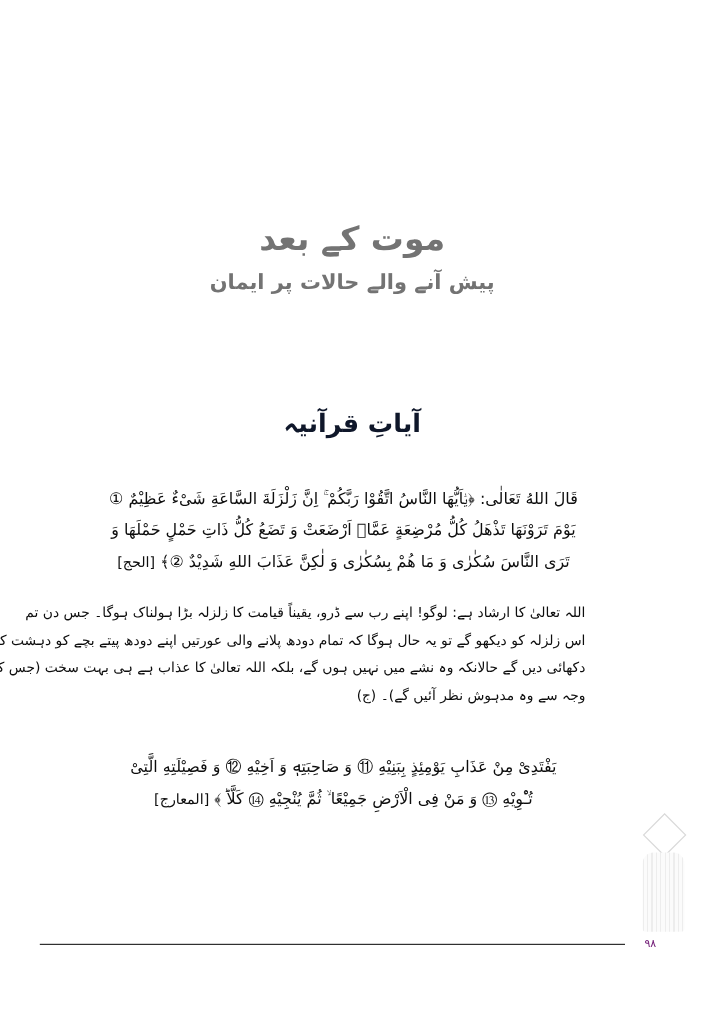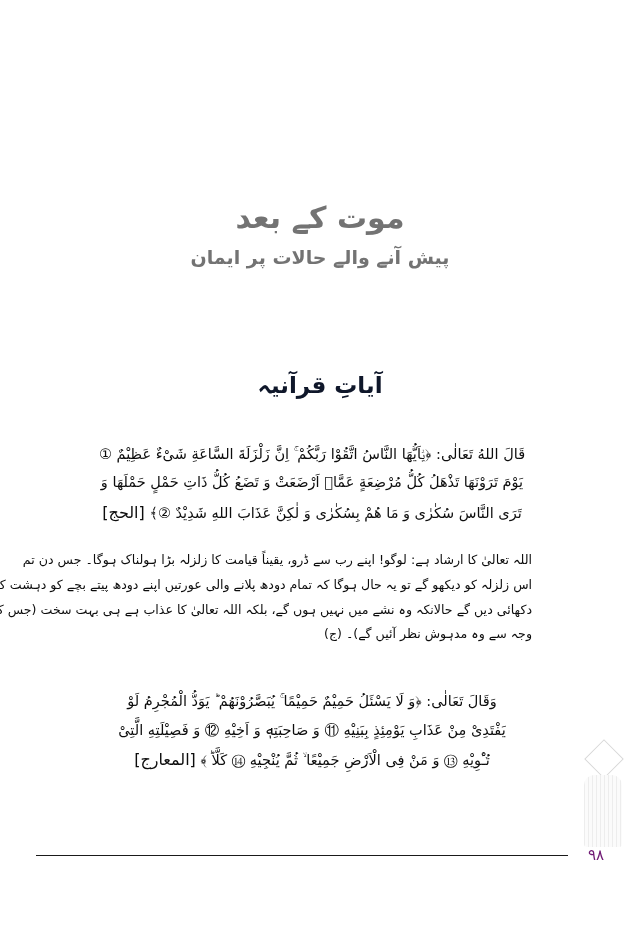--- a/index.html
+++ b/index.html
@@ -109,21 +109,21 @@
     white-space: nowrap;
   }
   .arabic-line-1 { text-align: center; }
   .arabic-line-last {
     display: flex;
     flex-direction: row-reverse;
     justify-content: space-between;
     align-items: baseline;
   }
   .surah-ref {
-    font-size: 16px;
+    font-size: 13px;
     white-space: nowrap;
   }
 
   .urdu-block {
     direction: rtl;
     font-size: 12.6px;
     line-height: 1.98;
     color: #0d0d0d;
     margin-top: 20px;
   }
@@ -155,23 +155,24 @@
     flex-direction: row-reverse;
     align-items: center;
     gap: 10px;
   }
   .footer-rule {
     flex: 1;
     height: 1px;
     background: #1a1a1a;
   }
   .page-number {
-    font-size: 15px;
+    font-size: 10px;
     color: #701a75;
     min-width: 26px;
+    text-align: center;
     direction: rtl;
   }
 </style>
 </head>
 <body>
 
 <div class="page">
 
   <div class="watermark-diamond"></div>
   <div class="watermark-column"></div>
@@ -198,21 +199,20 @@
       <span class="uline">اللہ تعالیٰ کا ارشاد ہے: لوگو! اپنے رب سے ڈرو، یقیناً قیامت کا زلزلہ بڑا ہولناک ہوگا۔ جس دن تم</span>
       <span class="uline">اس زلزلہ کو دیکھو گے تو یہ حال ہوگا کہ تمام دودھ پلانے والی عورتیں اپنے دودھ پیتے بچے کو دہشت کی</span>
       <span class="uline">دکھائی دیں گے حالانکہ وہ نشے میں نہیں ہوں گے، بلکہ اللہ تعالیٰ کا عذاب ہے ہی بہت سخت (جس کی</span>
       <span class="uline urdu-line-last">
         <span>وجہ سے وہ مدہوش نظر آئیں گے)۔</span>
         <span class="quran-mark">(ج)</span>
       </span>
     </div>
 
     <div class="arabic-block arabic-block-2">
-      <span class="aline arabic-line-1">وَقَالَ تَعَالٰی: ﴿وَ لَا یَسْئَلُ حَمِیْمٌ حَمِیْمًا ۚ یُبَصَّرُوْنَهُمْ ؕ یَوَدُّ الْمُجْرِمُ لَوْ</span>
       <span class="aline">یَفْتَدِیْ مِنْ عَذَابِ یَوْمِئِذٍ بِبَنِیْهِ ⑪ وَ صَاحِبَتِهٖ وَ اَخِیْهِ ⑫ وَ فَصِیْلَتِهِ الَّتِیْ</span>
       <span class="aline arabic-line-last">
         <span>تُـْٔوِیْهِ ⑬ وَ مَنْ فِی الْاَرْضِ جَمِیْعًا ۙ ثُمَّ یُنْجِیْهِ ⑭ كَلَّاؕ ﴾</span>
         <span class="surah-ref">[المعارج]</span>
       </span>
     </div>
 
   </div>
 
   <div class="footer">

